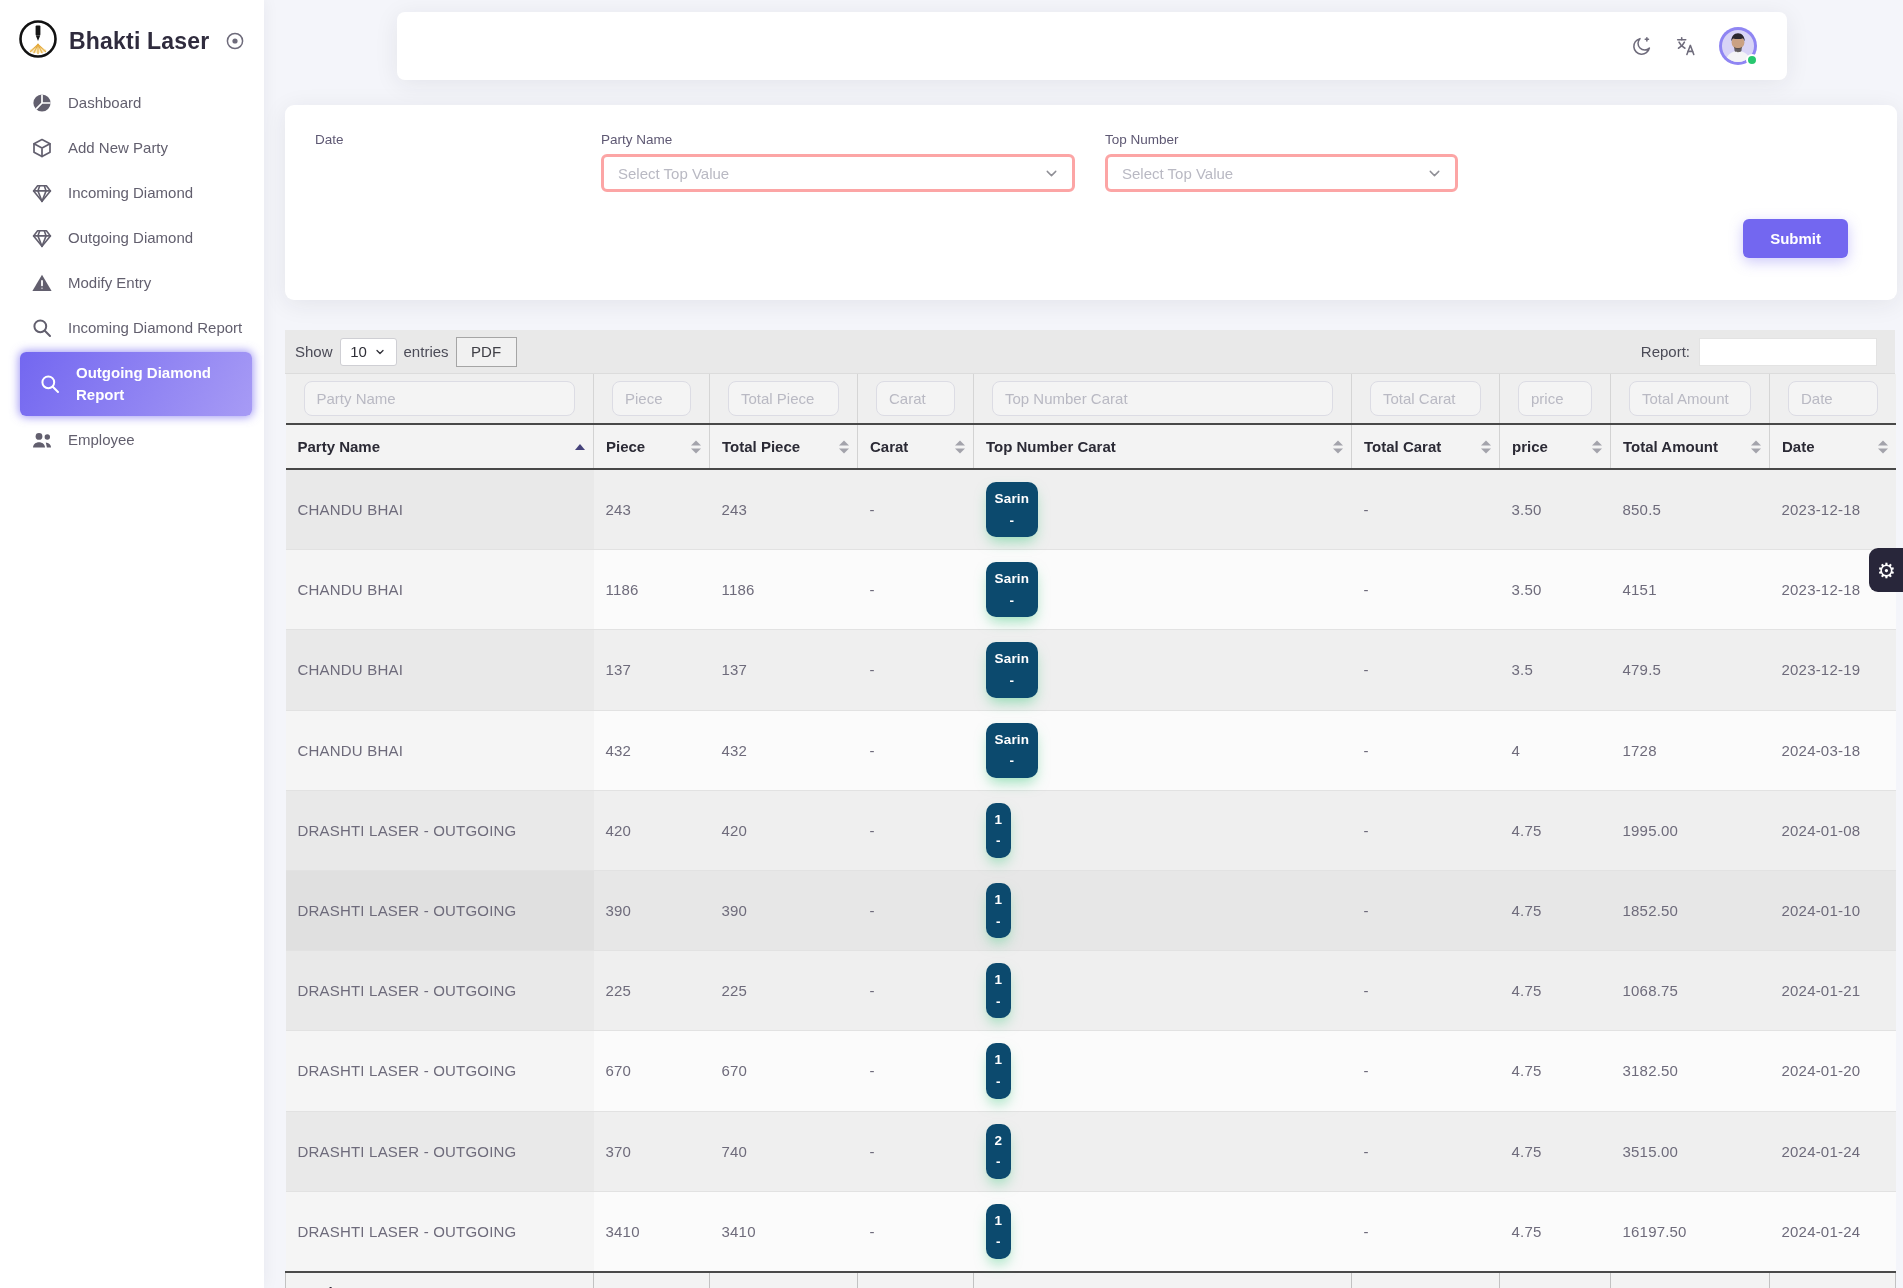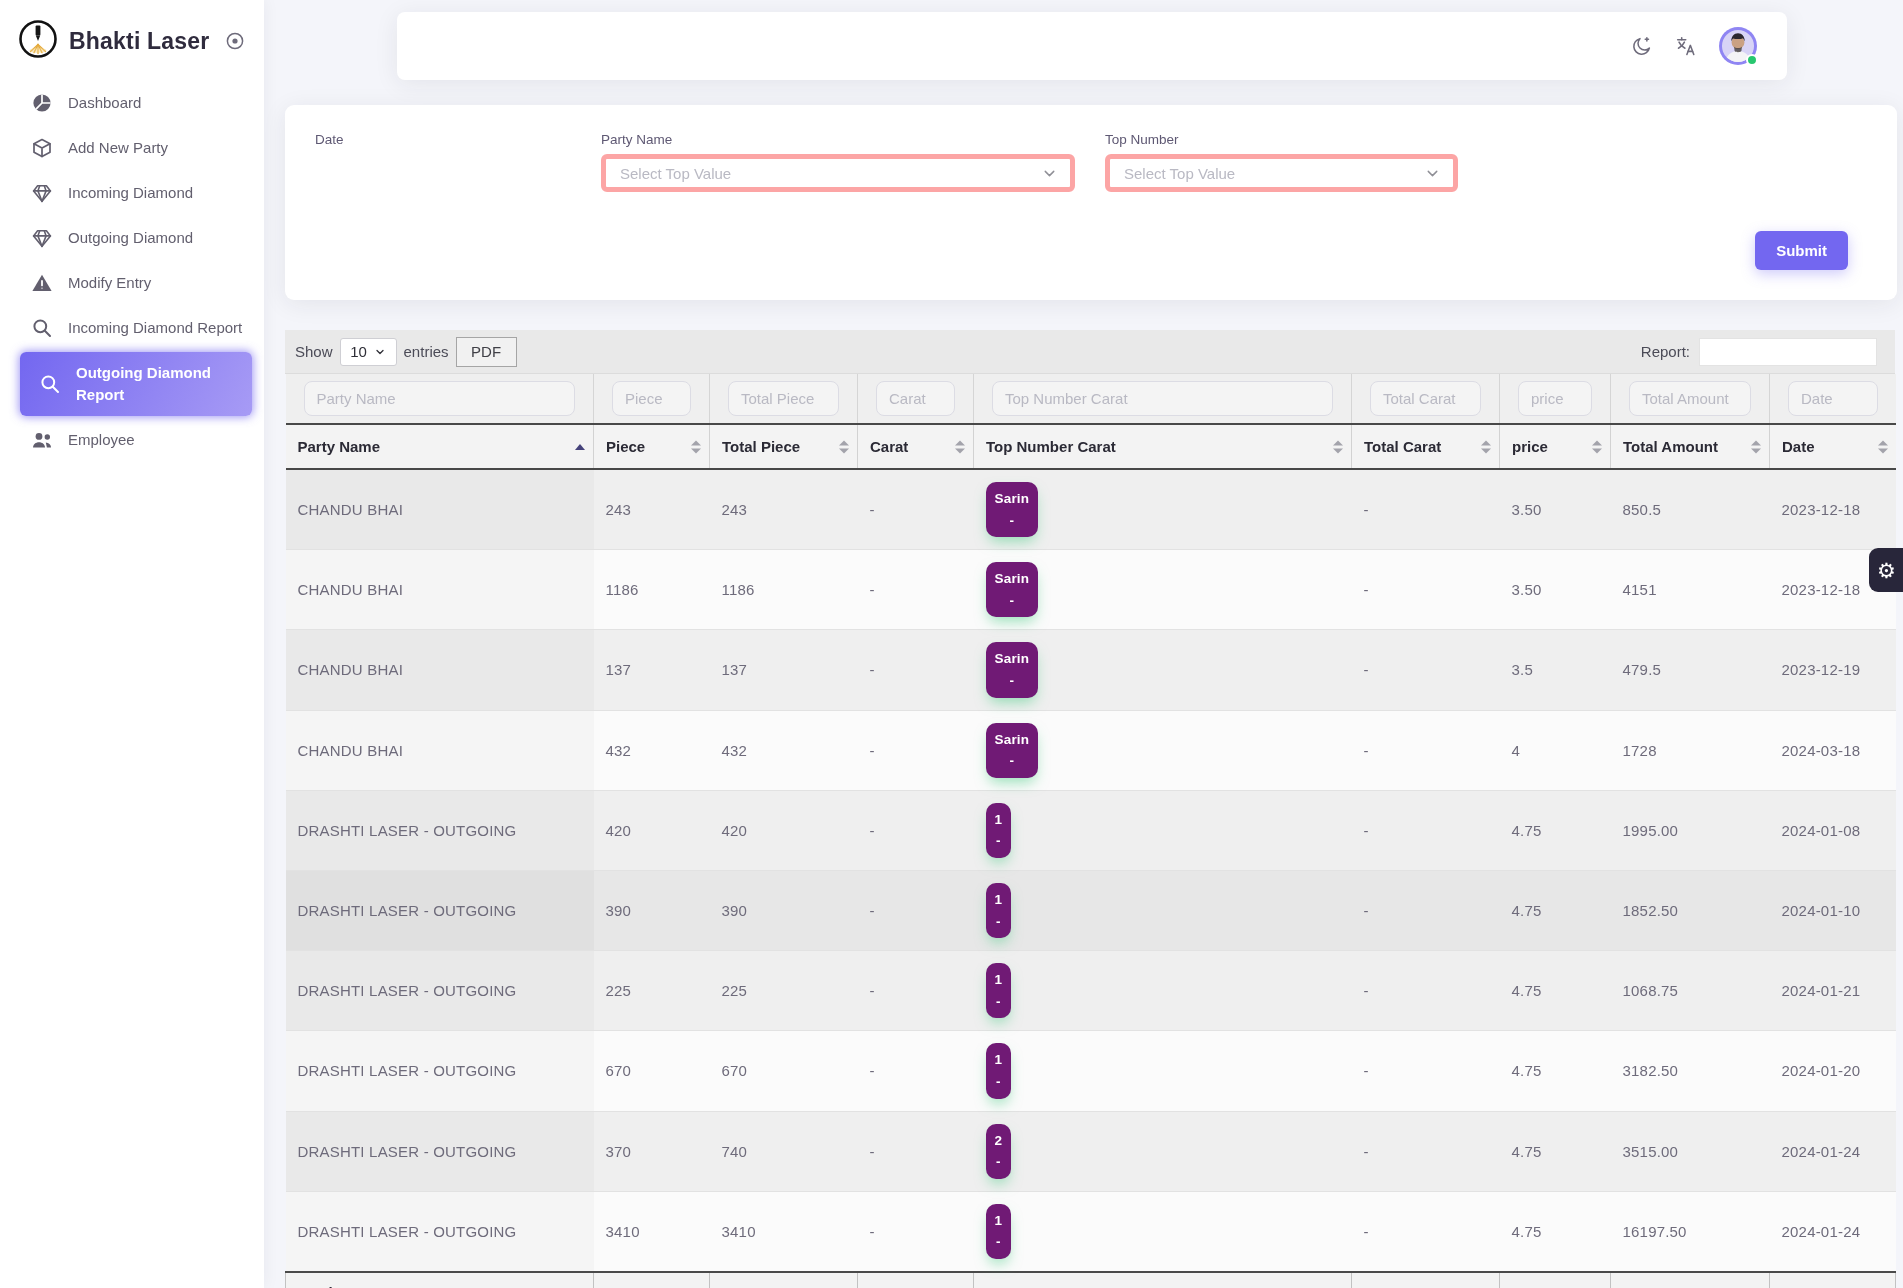--- a/index.html
+++ b/index.html
@@ -38,26 +38,26 @@
   .filter-card { margin-top:25px; height:195px; background:#fff; border-radius:9px;
                  box-shadow:0 4px 24px rgba(34,41,47,.08); position:relative; padding:27px 30px; }
   .fields { display:flex; }
   .field label { display:block; font-size:13.5px; color:#5e5873; margin-bottom:7px; }
   .f-date { width:273px; }
   .f-party { width:474px; margin-left:13px; }
   .f-top { width:353px; margin-left:30px; }
   .t-input { width:100%; height:38px; border:1px solid #d8d6de; border-radius:6px; background:#fff;
              padding:0 14px; font-size:15px; color:#6e6b7b; font-family:inherit; outline:none; }
   .t-input::placeholder { color:#b9b9c3; }
-  .selectbox { width:100%; height:38px; border:5px solid #fca5a5; border-radius:6px; background:#fff;
+  .selectbox { width:100%; height:38px; border:3px solid #fca5a5; border-radius:6px; background:#fff;
                display:flex; align-items:center; justify-content:space-between; padding:0 12px 0 14px;
                font-size:15px; color:#b9b9c3; cursor:pointer; }
-  .submit-btn { position:absolute; right:49px; bottom:30px; background:#7367f0; color:#fff;
+  .submit-btn { position:absolute; right:49px; bottom:42px; background:#7367f0; color:#fff;
                 border:none; border-radius:6px; font-family:inherit; font-size:15px; font-weight:bold;
-                padding:11px 21px; cursor:pointer; box-shadow:0 4px 14px rgba(115,103,240,.35); }
+                padding:11px 27px; cursor:pointer; box-shadow:0 4px 14px rgba(115,103,240,.35); }
   
   .table-wrap { margin-top:30px; width:1610px; }
   .controls { height:44px; background:#e9e9e9; border-bottom:1px solid #dcdcdc; display:flex;
               align-items:center; padding:0 10px; font-size:15px; color:#4b4b57; }
   .len-select { margin:0 7px; height:28px; min-width:57px; background:#fff; border:1px solid #cfcfd4;
                 border-radius:3px; display:inline-flex; align-items:center; justify-content:center;
                 gap:7px; padding:0 7px; color:#2f2f37; cursor:pointer; }
   .pdf-btn { margin-left:7px; height:30px; width:61px; background:#f1f1f1; border:1px solid #a5a5a5;
              color:#3f3f46; font-size:15px; display:flex; align-items:center; justify-content:center;
              cursor:pointer; }
@@ -80,21 +80,21 @@
   .tri-up { width:0; height:0; border-left:5px solid transparent; border-right:5px solid transparent;
             border-bottom:5px solid #a3a3ab; }
   .tri-dn { width:0; height:0; border-left:5px solid transparent; border-right:5px solid transparent;
             border-top:5px solid #a3a3ab; }
   .sort.asc .tri-up { border-bottom:6px solid #45427a; border-left-width:5.5px; border-right-width:5.5px; }
   tbody.rows td { height:70px; padding:12px; font-size:15px; color:#6e6b7b; letter-spacing:.2px;
                   border-bottom:1px solid #e2e2e2; vertical-align:middle; }
   tr.r-odd td { background:#efefef; } tr.r-odd td:first-child { background:#e9e9e9; }
   tr.r-even td { background:#fbfbfb; } tr.r-even td:first-child { background:#f5f5f5; }
   tr.r-hover td { background:#e7e7e7; } tr.r-hover td:first-child { background:#e0e0e0; }
-  .badge { display:inline-block; background:#701a75; color:#fff; font-size:13.5px; font-weight:bold;
+  .badge { display:inline-block; background:#0c4a6e; color:#fff; font-size:13.5px; font-weight:bold;
            border-radius:10px; padding:6px 9px; text-align:center; min-width:14px; line-height:1.6;
            box-shadow:0 7px 14px -3px rgba(83,205,139,.6); }
   tr.totals td { background:#f3f3f3; border:1px solid #c2c2c2; border-top:2px solid #4a4a4a;
                  padding:10px 12px; font-size:15px; height:40px; }
   tr.totals td.tl { font-weight:bold; color:#2f2e38; }
   tr.totals td.tv { font-weight:bold; color:#3a3944; }
   
   .gear-fab { position:absolute; top:548px; left:1869px; width:46px; height:44px; background:#28263a;
               border-radius:9px; display:flex; align-items:center; padding-left:8px; z-index:30; cursor:pointer; }
   .gear-fab span { color:#fff; font-size:21px; line-height:1; }

